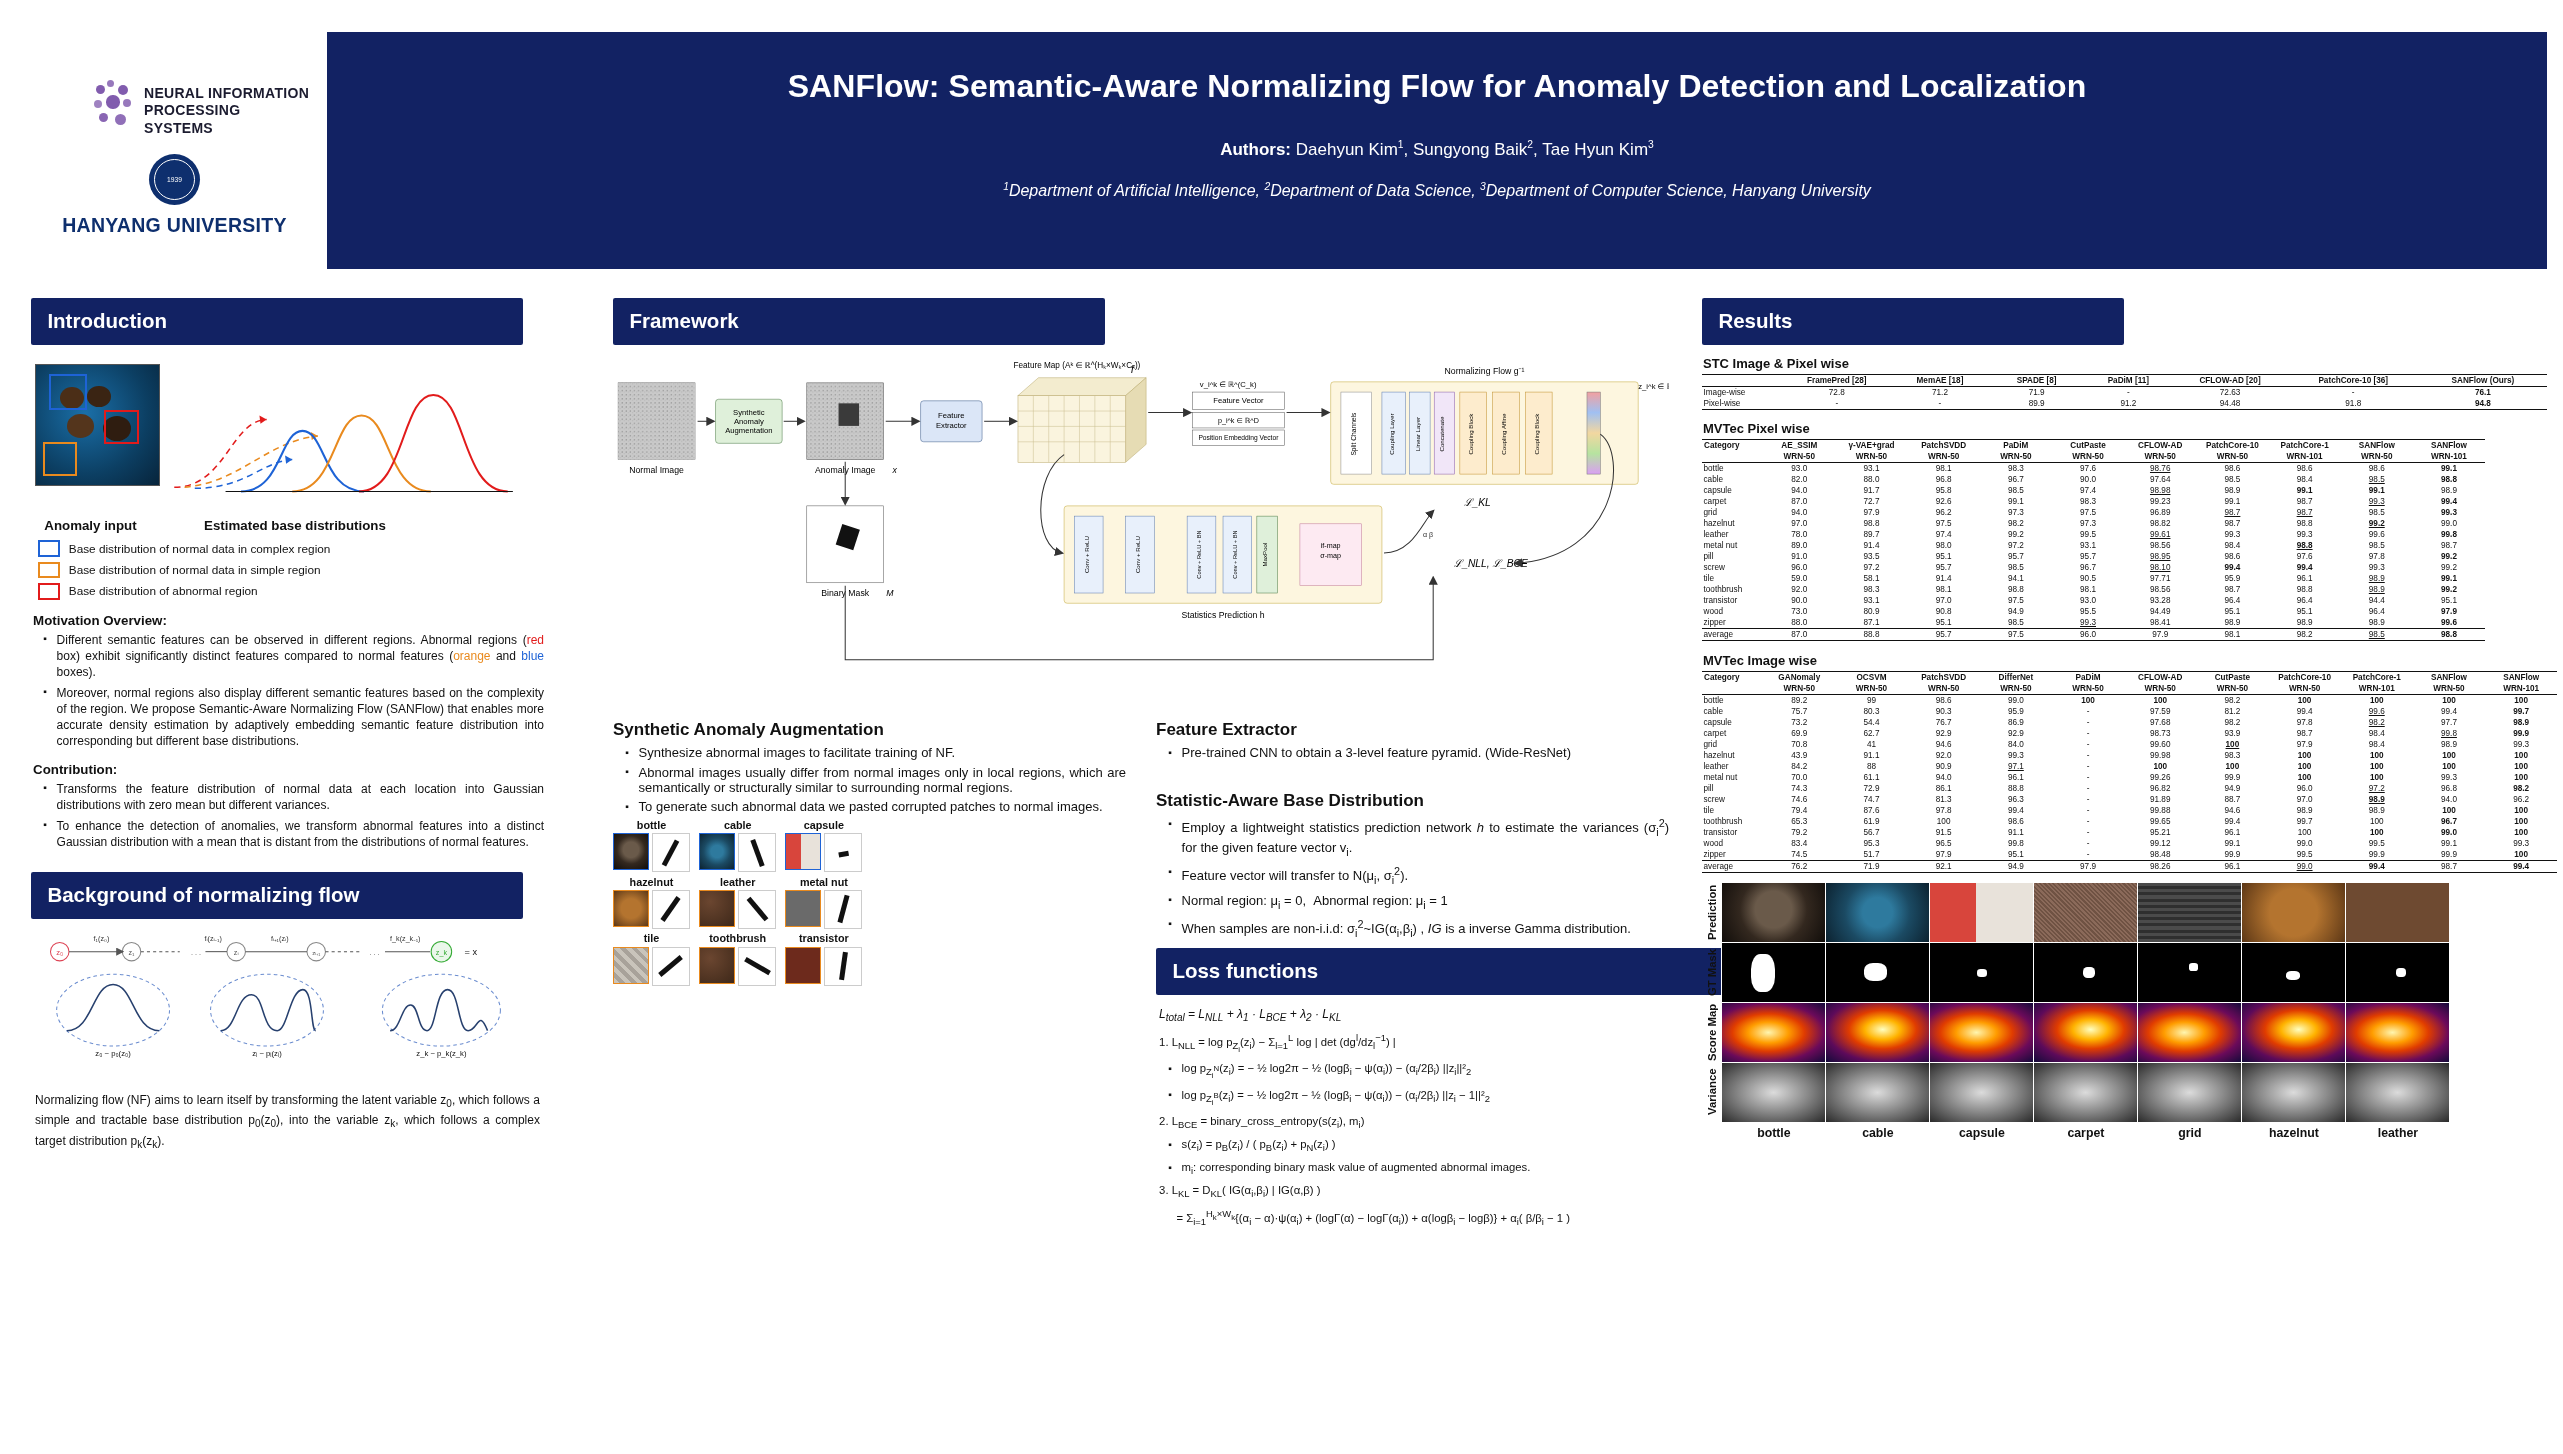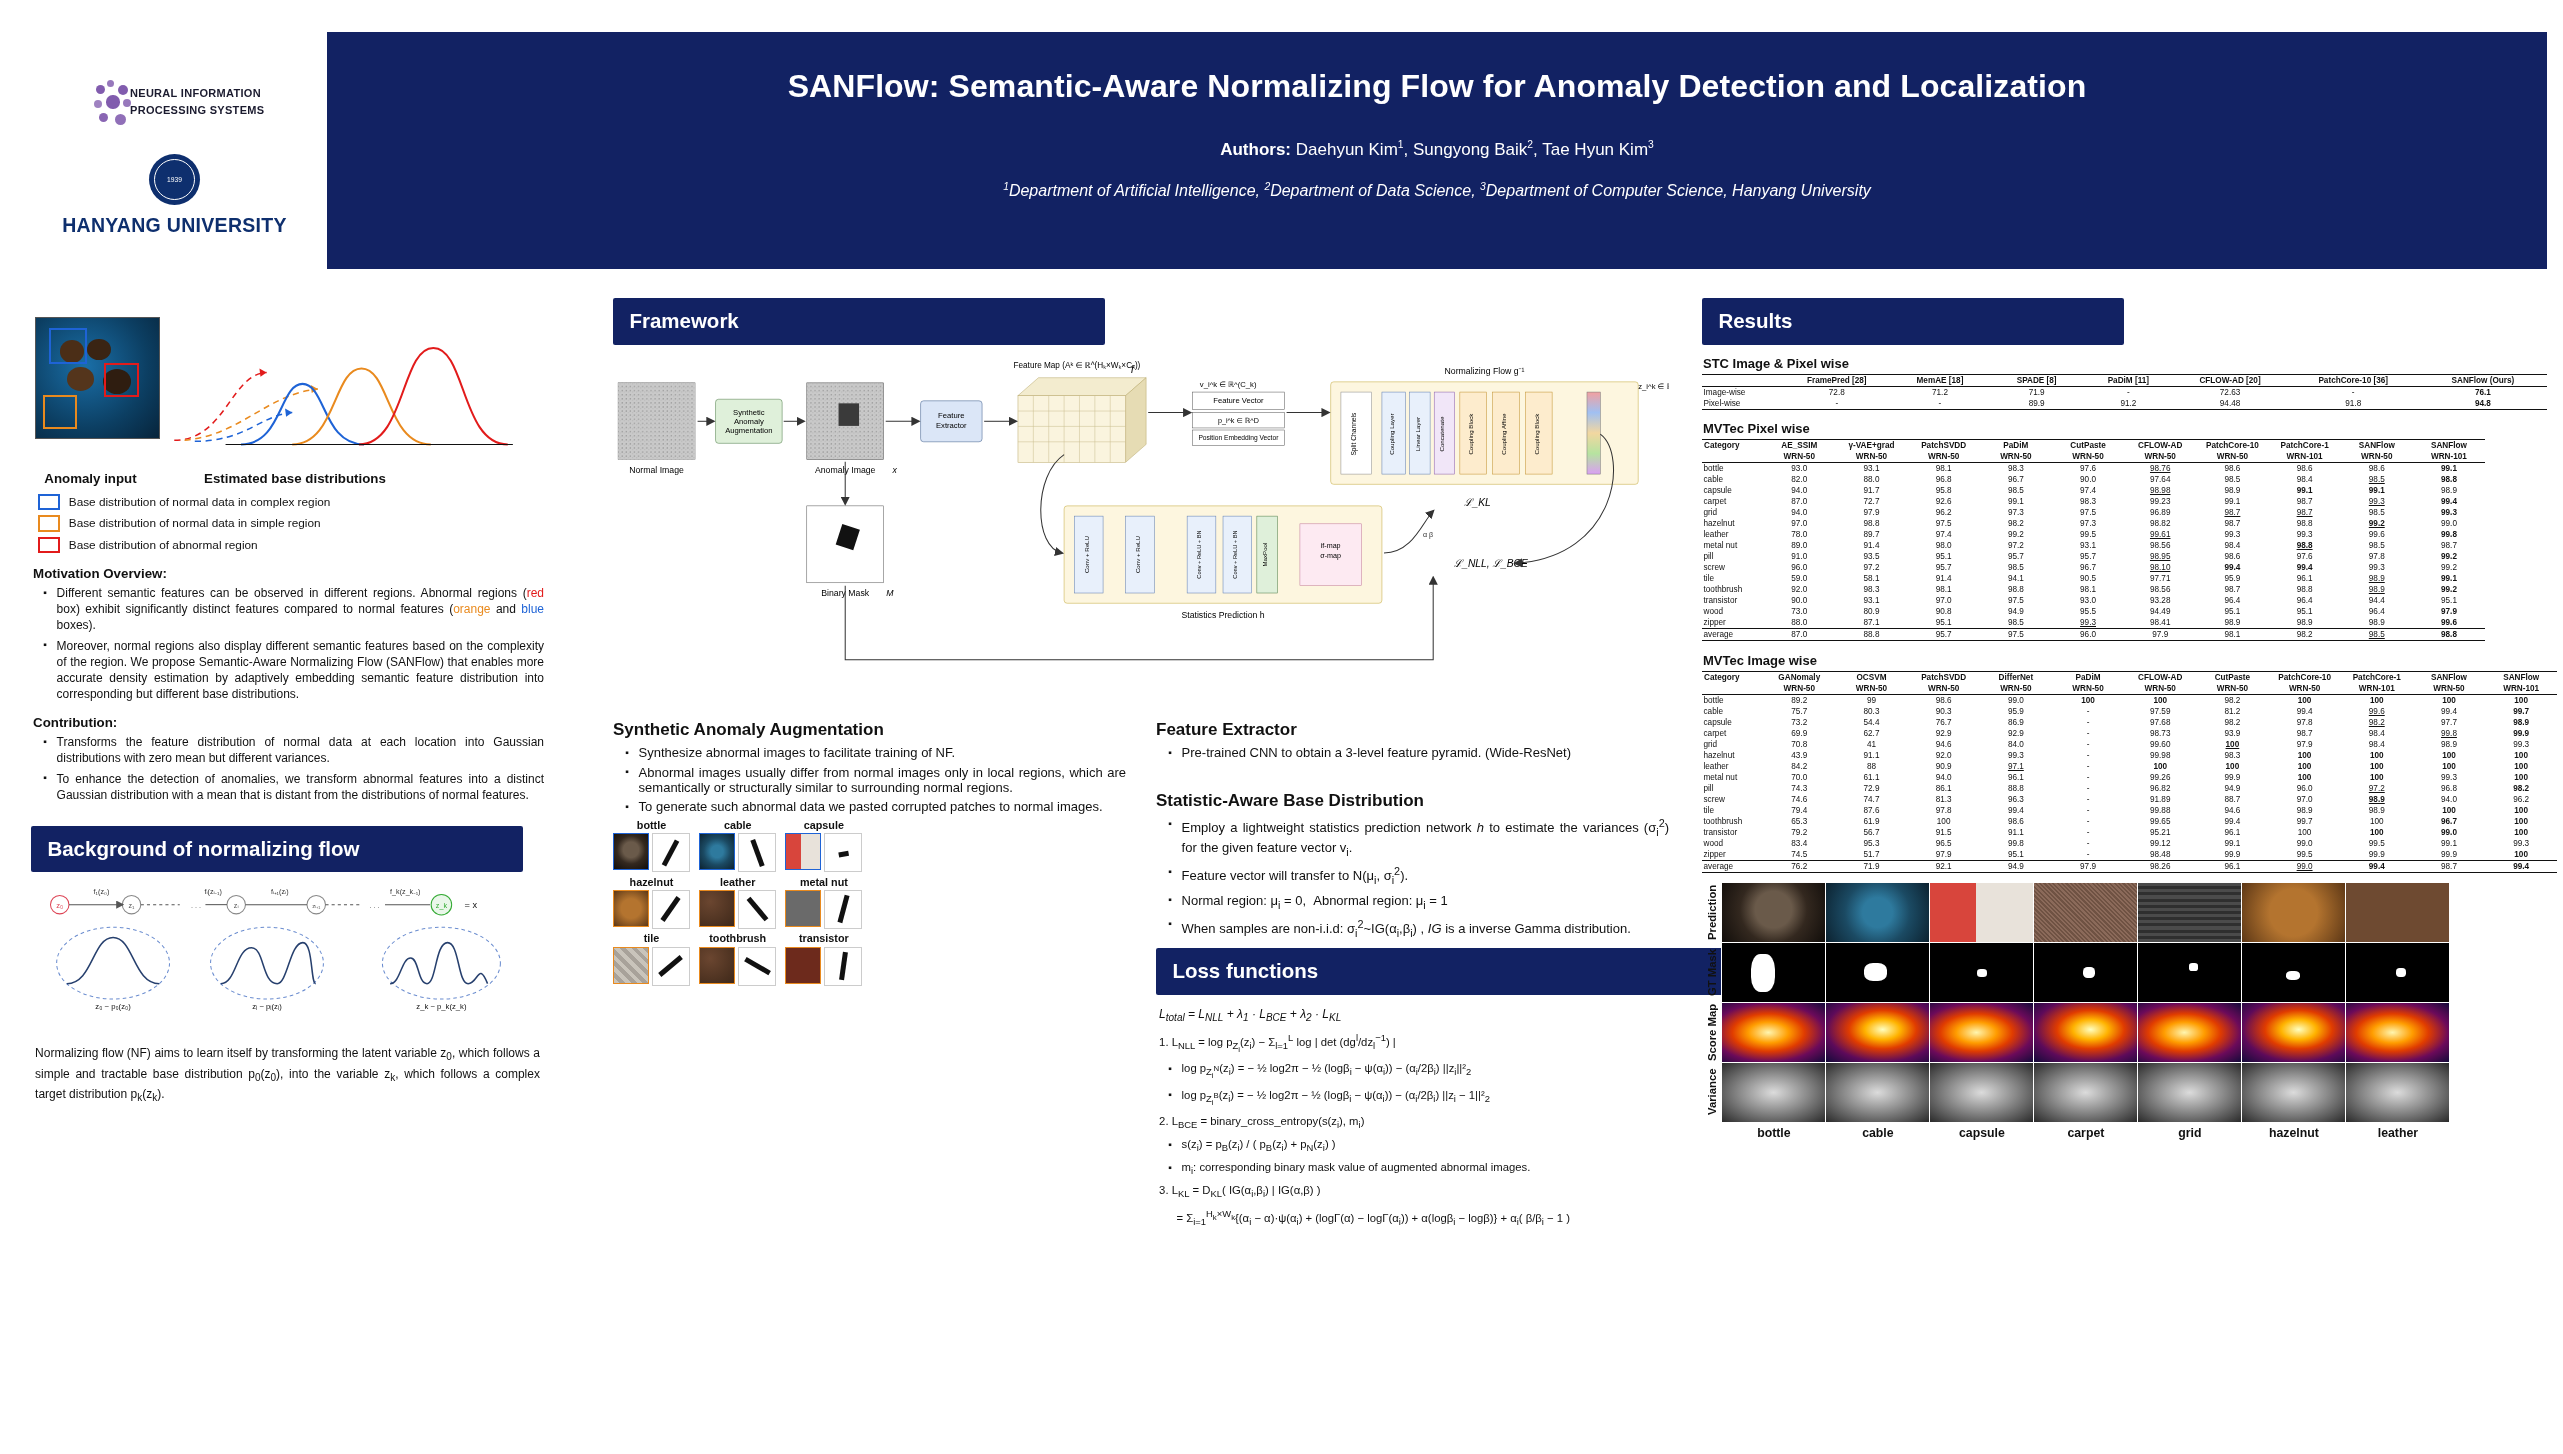--- a/index.html
+++ b/index.html
@@ -22,22 +22,22 @@
     margin-top:36px;text-align:center;
   }
   #authors{color:#fff;font-size:17px;margin-top:34px;text-align:center;}
   #authors b{font-weight:bold;}
   #affil{color:#fff;font-size:16px;font-style:italic;margin-top:21.5px;text-align:center;}
   .sup{font-size:10.3px;vertical-align:super;}
 
   
   #neurips-logo{position:absolute;left:41px;top:36px;width:267px;height:103px;}
   #neurips-text{
-    position:absolute;left:89px;top:49px;width:169px;
-    font-size:11px;font-weight:bold;line-height:17.4px;color:#1b1b2f;letter-spacing:0.3px;
+    position:absolute;left:103px;top:49px;width:169px;
+    font-size:14px;font-weight:bold;line-height:17.4px;color:#1b1b2f;letter-spacing:0.3px;
   }
   #neurips-mark{position:absolute;left:53px;top:44px;width:44px;height:44px;}
   .dotblob{position:absolute;border-radius:50%;background:#6b3fa0;opacity:.85;}
 
   #hanyang{position:absolute;left:36px;top:154px;width:277px;height:103px;text-align:center;}
   #hy-seal{
     width:51px;height:51px;border-radius:50%;
     background:#0e2f6e;margin:0 auto;position:relative;
     display:flex;align-items:center;justify-content:center;
   }
@@ -203,20 +203,21 @@
     <span>
       Daehyun Kim<span class="sup">1</span>, Sungyong Baik<span class="sup">2</span>, Tae Hyun Kim<span class="sup">3</span>
     </span>
   </div>
   <div id="affil">
     <span class="sup">1</span>Department of Artificial Intelligence, <span class="sup">2</span>Department of Data Science, <span class="sup">3</span>Department of Computer Science, Hanyang University
   </div>
 </div>
 
 <div id="col1">
+  <div id="intro-head" class="sec-head">Introduction</div>
 
   <div id="intro-body">
     <div id="anom-figure">
       <div id="anom-img">
         <div class="choc" style="left:23.6px;top:21.5px;width:24.6px;height:22.6px;"></div>
         <div class="choc" style="left:51px;top:20.5px;width:23.6px;height:21.5px;background:#3a2413;"></div>
         <div class="choc" style="left:31px;top:49px;width:27px;height:23.6px;background:#54351c;"></div>
         <div class="choc" style="left:67px;top:51px;width:28px;height:24.6px;background:#2f1d10;"></div>
         <div class="bluebox"></div>
         <div class="redbox"></div>

